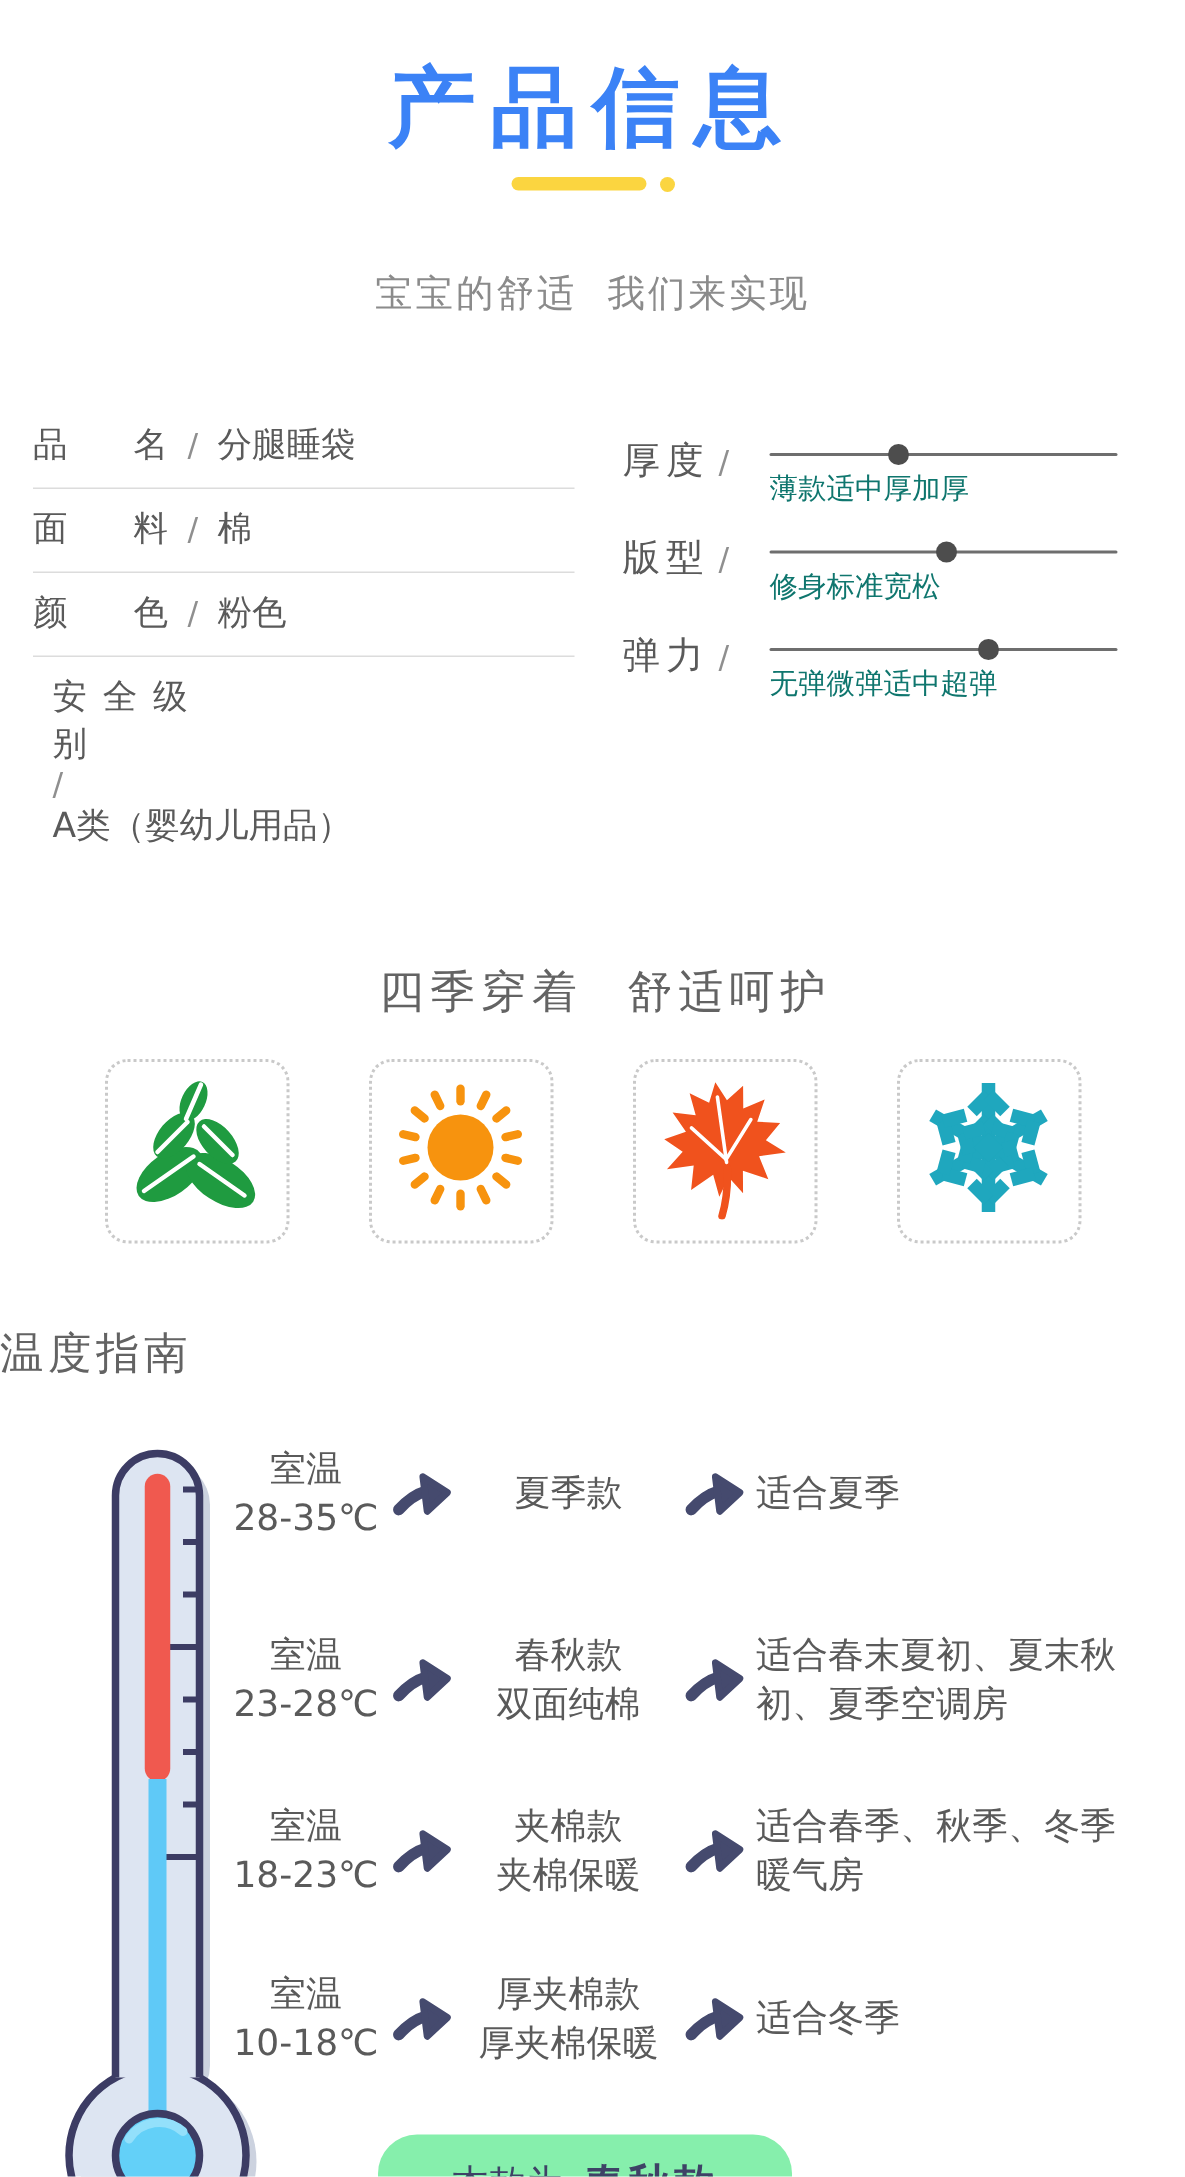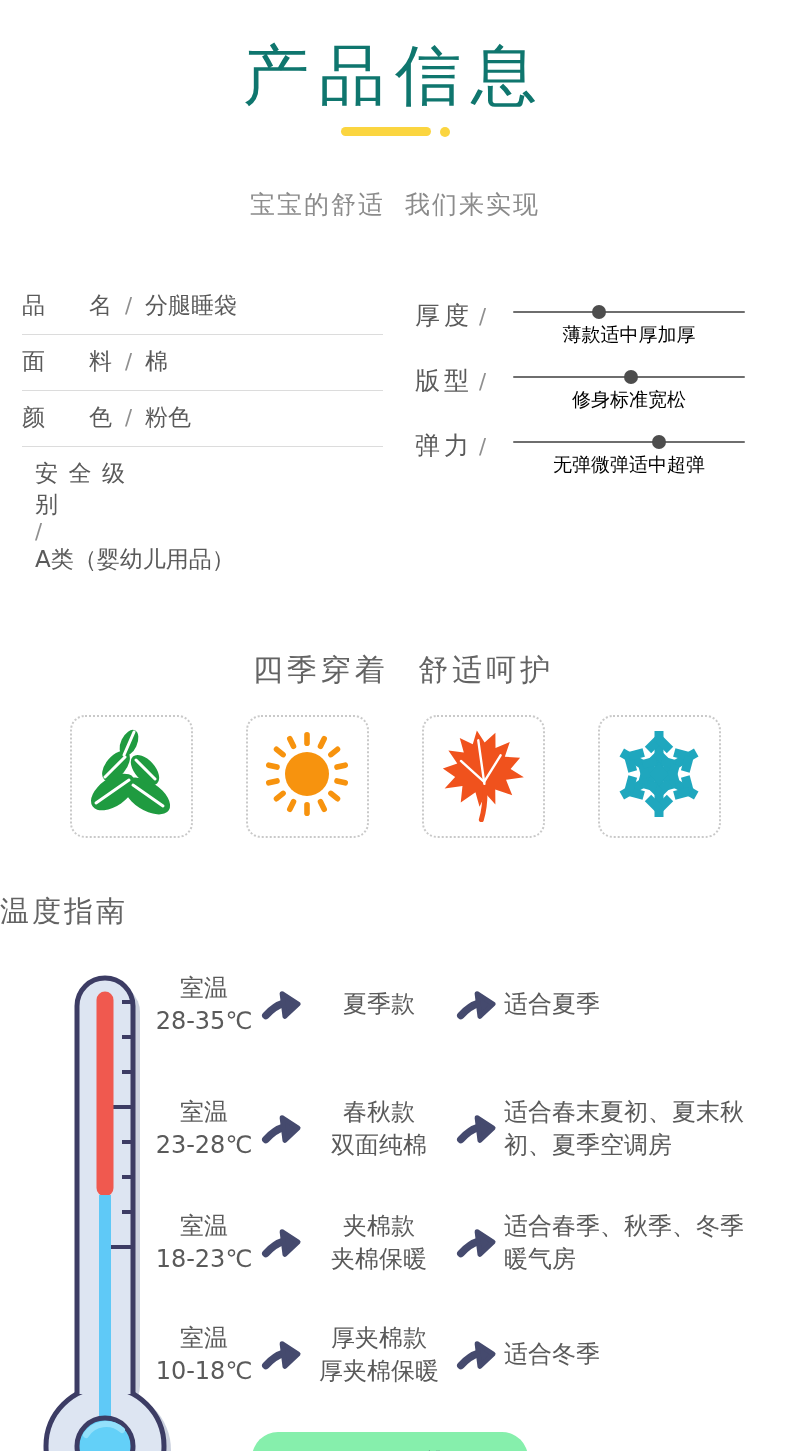--- a/index.html
+++ b/index.html
@@ -2,43 +2,43 @@
 <html><head>
 <meta charset="utf-8">
 <style>
   html,body{margin:0;padding:0;}
   body{
     width:790px;height:1451px;background:#ffffff;position:relative;overflow:hidden;
     font-family:"DejaVu Sans","Liberation Sans",sans-serif;color:#5a5a5a;
   }
   
   .page-title{
-    margin:40px 0 0;text-align:center;font-size:66px;line-height:1.1;
-    font-weight:400;color:#0f766e;letter-spacing:10px;
+    margin:40px 0 0;text-align:center;font-size:58px;line-height:1.1;
+    font-weight:700;color:#3b82f6;letter-spacing:10px;
   }
   .divider{display:flex;justify-content:center;align-items:center;gap:9px;margin-top:14px;}
   .divider-bar{width:90px;height:9px;border-radius:5px;background:#FBD540;}
   .divider-dot{width:10px;height:10px;border-radius:50%;background:#FBD540;}
   .subtitle{text-align:center;font-size:25px;color:#8b8b8b;margin-top:51px;letter-spacing:2px;word-spacing:10px;}
 
   
   .details{display:flex;margin-top:58px;padding-left:22px;}
   .info-table{width:361px;}
   .info-row{display:flex;align-items:baseline;padding:11px 0 13px;border-bottom:1px solid #dcdcdc;font-size:23px;}
   .info-row:last-child{border-bottom:none;flex-direction:column;}
   .info-label{display:inline-block;width:90px;text-align:justify;text-align-last:justify;}
   .info-sep{margin:0 13px;color:#8f8f8f;font-size:21px;}
   .sliders{margin-left:32px;padding-top:18px;}
   .slider-row{display:flex;margin-bottom:14px;}
   .slider-caption{width:98px;font-size:25px;letter-spacing:4px;white-space:nowrap;padding-top:2px;}
   .slider-caption .info-sep{margin:0 0 0 6px;}
   .slider-body{width:232px;position:relative;padding-top:14px;}
   .slider-line{height:2px;background:#6e6e6e;border-radius:1px;}
   .slider-dot{position:absolute;top:8px;width:14px;height:14px;border-radius:50%;background:#4d4d4d;transform:translateX(-50%);}
-  .slider-opts{display:flex;justify-content:center;font-size:19px;margin-top:9px;color:#000000;}
+  .slider-opts{display:flex;justify-content:flex-start;font-size:19px;margin-top:9px;color:#0f766e;}
 
   
   .season-title{margin-top:62px;text-align:center;font-size:30px;color:#636363;letter-spacing:4px;word-spacing:16px;margin-left:17px;}
   .season-icons{display:flex;justify-content:center;gap:53px;margin-top:24px;}
   .season-box{width:119px;height:119px;border:2px dotted #c9c9c9;border-radius:15px;
     display:flex;align-items:center;justify-content:center;background:#fff;}
   .season-box svg{width:96px;height:96px;}
 
   
   .temp-title{margin-top:54px;text-align:left;font-size:29px;color:#636363;letter-spacing:3px;}

